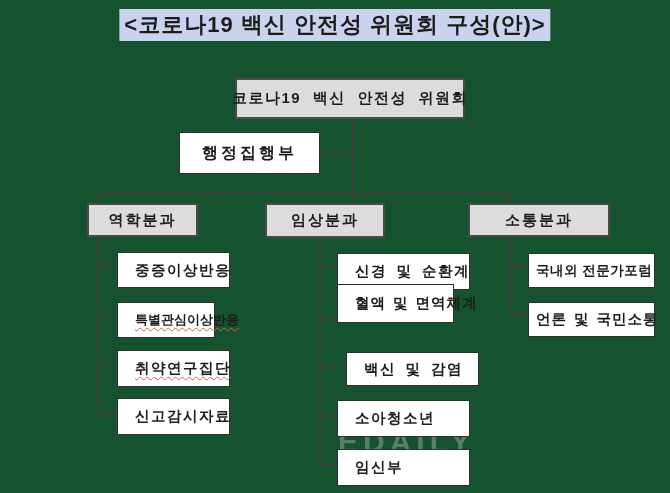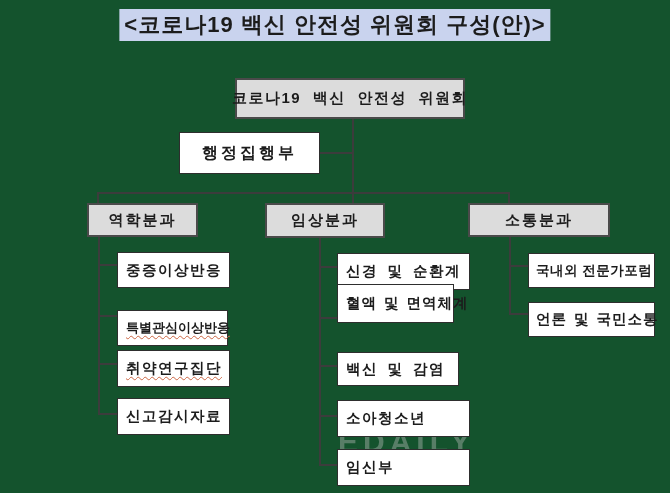--- a/index.html
+++ b/index.html
@@ -20,46 +20,46 @@
     font-size:30px;font-weight:bold;letter-spacing:5px;
     color:#bfbfbf;opacity:.4;
   }
   
   .box{
     position:absolute;z-index:1;box-sizing:border-box;background:#fff;
     border:1.5px solid #2e2e2e;display:flex;align-items:center;
     font-weight:bold;font-size:15px;letter-spacing:2px;white-space:nowrap;
   }
   .box.gray{background:var(--box_fill,#dcdcdc);border:2px solid #4a4a4a;justify-content:center;}
-  .box.child{padding-left:8px;font-size:14.5px;letter-spacing:1.5px;}
+  .box.child{padding-left:17px;font-size:14.5px;letter-spacing:1.5px;}
   .box.center{justify-content:center;padding-left:0;text-align:right;}
   .tight{font-size:13px;letter-spacing:0;}
   .semitight{font-size:13.5px;letter-spacing:.5px;}
   .spellcheck{
     text-decoration:underline;text-decoration-style:wavy;
     text-decoration-color:var(--spellcheck,#cc6644);text-decoration-thickness:1px;
     text-underline-offset:3px;
   }
   
   .hline,.vline{position:absolute;background:var(--line,#3c3c3c);z-index:0;}
   .hline{height:1.5px;}
   .vline{width:1.5px;}
 
   #box-root{left:235px;top:78px;width:230px;height:41px;word-spacing:6px;letter-spacing:1.5px;}
   #box-exec{left:179px;top:132px;width:141px;height:42px;font-size:16px;letter-spacing:3px;}
   #box-b0{left:62px;top:203px;width:111px;height:34px;margin-left:25px;}
   #box-b1{left:265px;top:203px;width:120px;height:35px;}
   #box-b2{left:468px;top:203px;width:142px;height:34px;}
   #box-l0{left:117px;top:252px;width:113px;height:36px;}
-  #box-l1{left:117px;top:302px;width:111px;height:36px;margin-top:8px;}
+  #box-l1{left:117px;top:302px;width:98px;height:36px;}
   #box-l2{left:117px;top:350px;width:113px;height:37px;}
   #box-l3{left:117px;top:398px;width:113px;height:37px;}
   #box-m0{left:337px;top:253px;width:133px;height:37px;word-spacing:4px;}
   #box-m1{left:337px;top:284px;width:117px;height:39px;word-spacing:2px;letter-spacing:1px;}
-  #box-m2{left:337px;top:352px;width:122px;height:34px;word-spacing:4px;text-align:right;}
+  #box-m2{left:346px;top:352px;width:133px;height:34px;word-spacing:4px;text-align:right;}
   #box-m3{left:337px;top:400px;width:133px;height:37px;}
   #box-m4{left:337px;top:449px;width:133px;height:37px;}
   #box-r0{left:528px;top:253px;width:127px;height:35px;padding-left:7px;}
   #box-r1{left:528px;top:302px;width:127px;height:35px;word-spacing:2px;letter-spacing:1px;padding-left:7px;}
 
   #ln-root-v{left:352px;top:119px;height:84px;}
   #ln-exec-h{left:319px;top:152px;width:34px;}
   #ln-dist-h{left:97px;top:192px;width:412px;}
   #ln-stub-l{left:97px;top:192px;height:12px;}
   #ln-stub-r{left:508px;top:192px;height:12px;}

